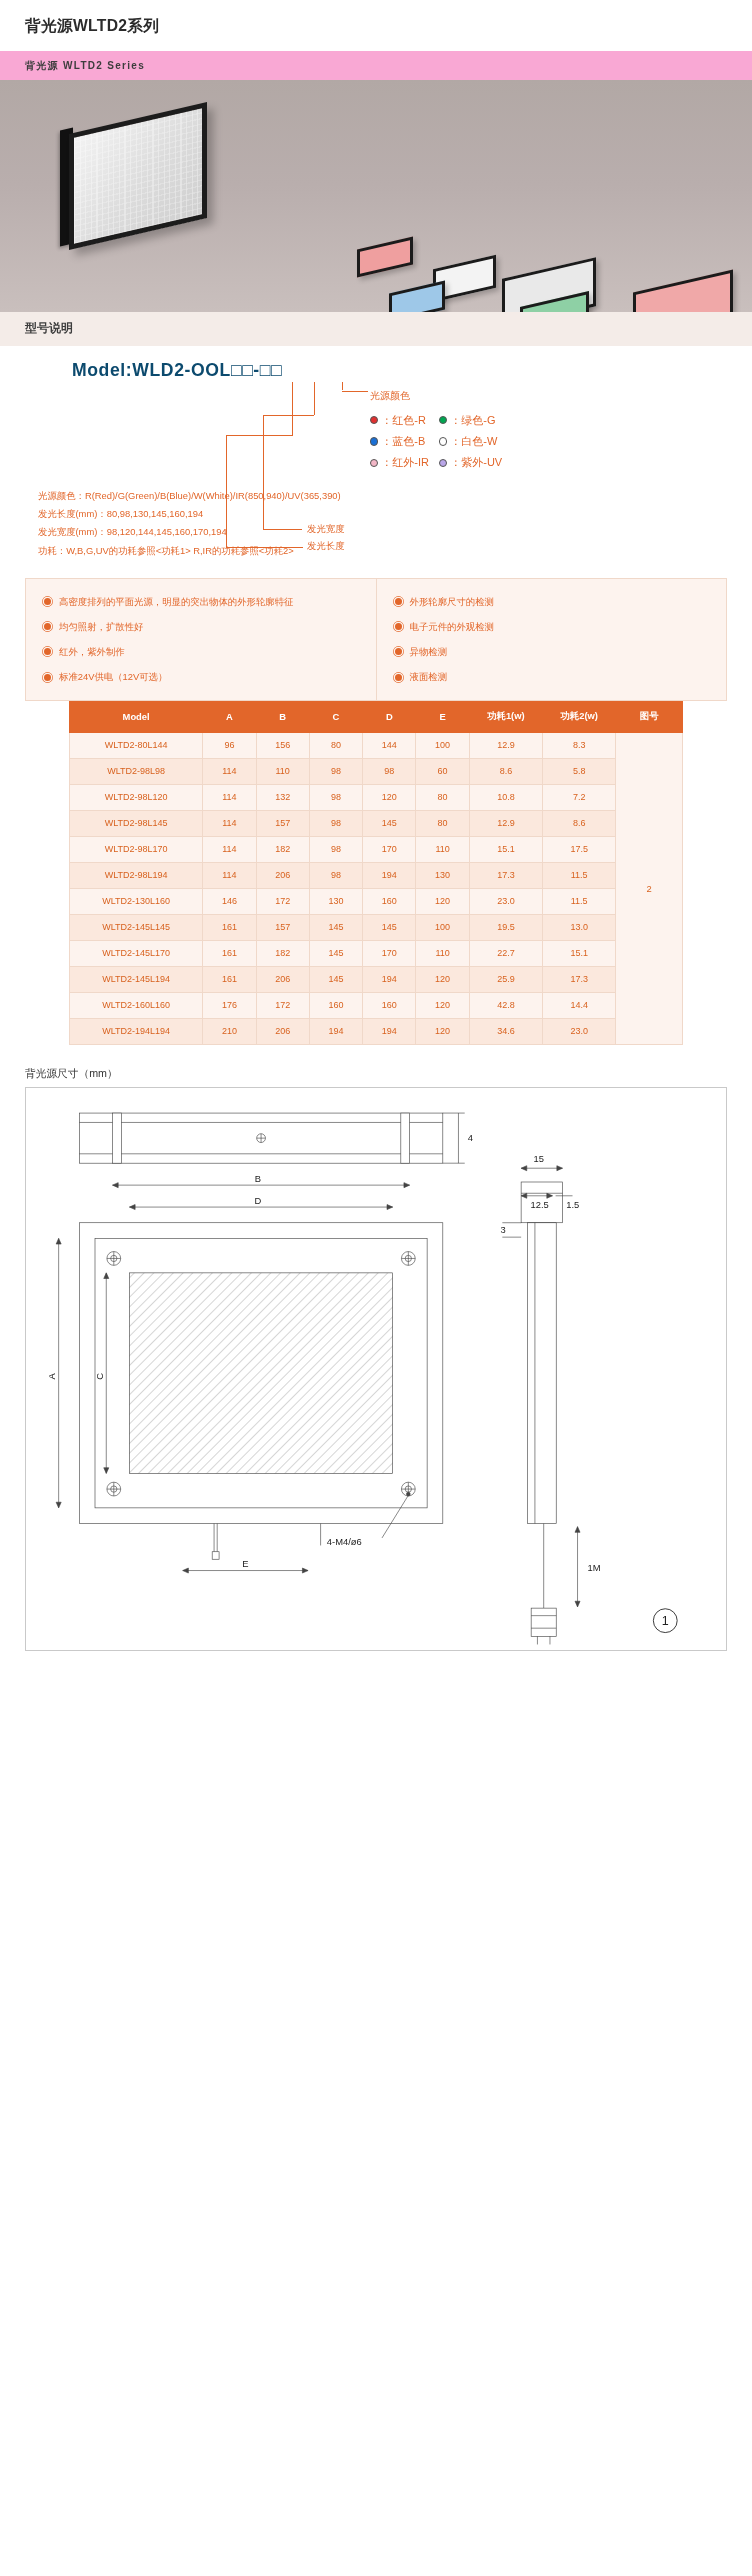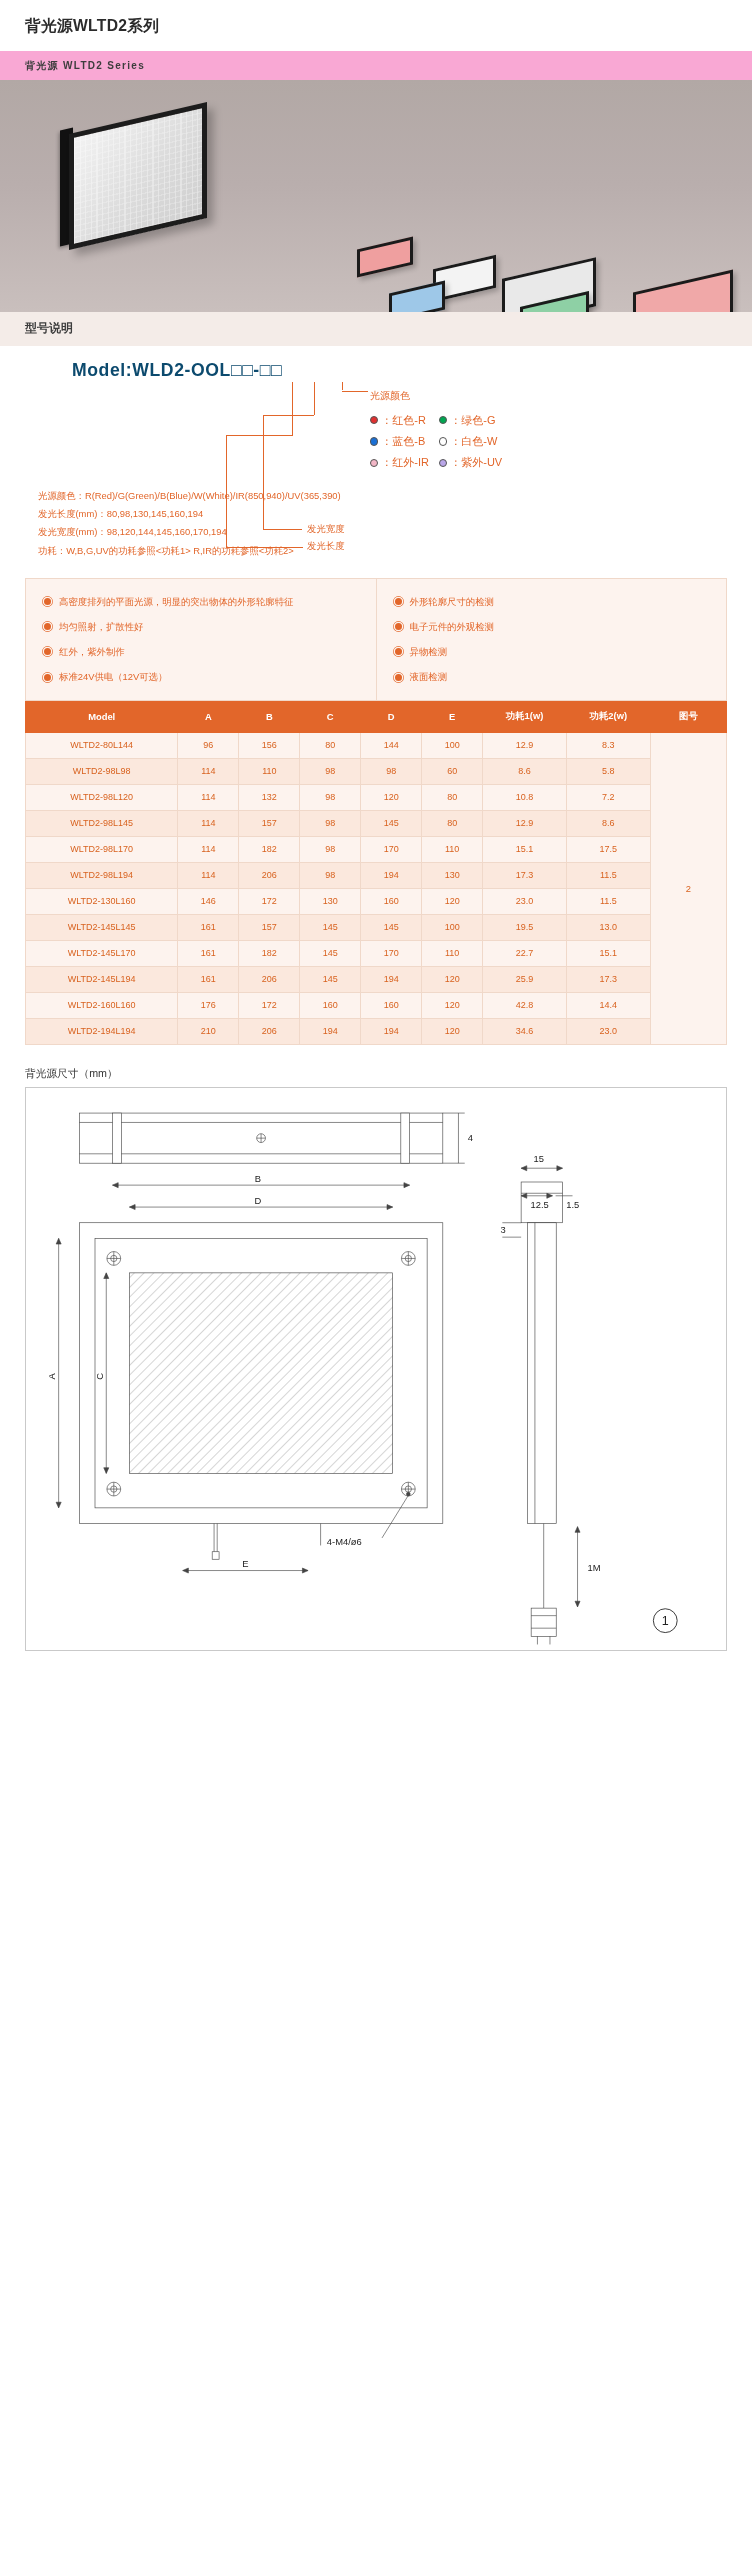--- a/index.html
+++ b/index.html
@@ -143,21 +143,21 @@
   .dut2{ position:absolute; left:339px; top:183px; width:75px; height:5.6px; background:#b9b9b9; }
   .ray{ position:absolute; width:0.6px; background:#666; }
   .arrow-up:after{
     content:""; position:absolute; top:-3.8px; left:-1.9px;
     border-left:2.2px solid transparent; border-right:2.2px solid transparent;
     border-bottom:4.4px solid #666;
   }
 
   
   table.spec {
-    width:702px; margin:0 auto; border-collapse:collapse; table-layout:fixed;
+    width:614px; margin:0 auto; border-collapse:collapse; table-layout:fixed;
   }
   table.spec th {
     background:#e2662a; color:#fff; font-size:9.4px; font-weight:bold;
     padding:8.2px 2.5px; border:0.6px solid #e2662a; text-align:center;
   }
   table.spec td {
     font-size:9px; color:#d8621f; text-align:center;
     padding:7.5px 2.5px; border:0.6px solid #f0d8c9; background:#fdf3ee;
   }
   table.spec td.model { text-align:center; }

